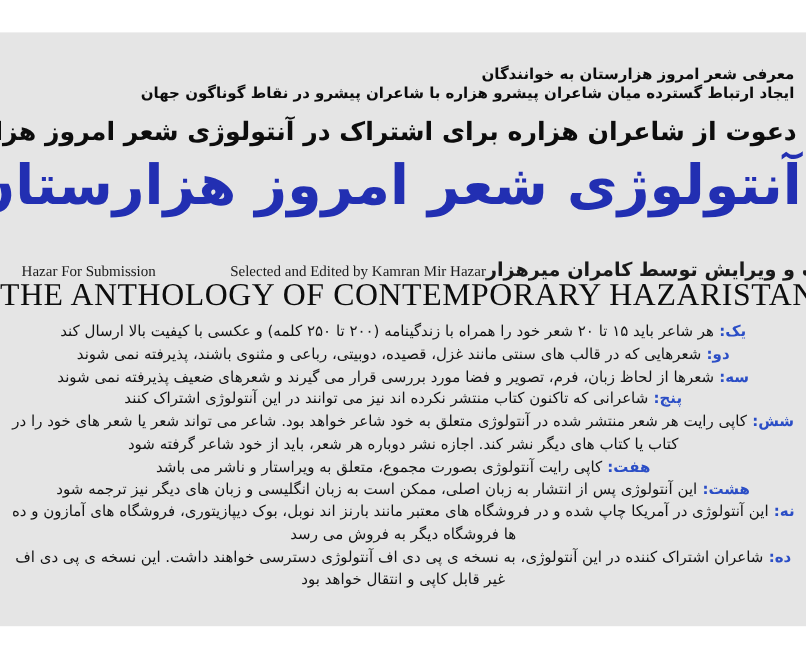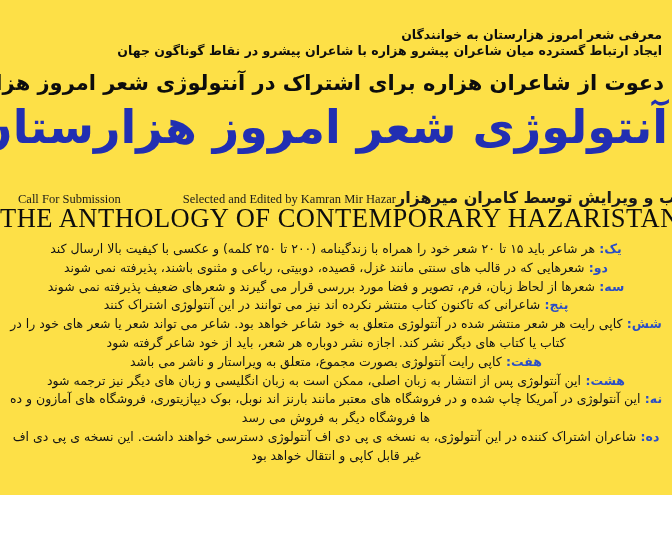--- a/index.html
+++ b/index.html
@@ -1,23 +1,24 @@
 <!DOCTYPE html>
 <html lang="fa" style="--title-blue: #222fb2; --label-blue: #2b4ec6;"><head>
 <meta charset="utf-8">
 <style>
   html, body { margin: 0; padding: 0; background: #ffffff; }
   .page {
     position: relative;
     width: 672px;
     height: 495px;
-    background: #fde047;
+    background: #e5e5e5;
     overflow: hidden;
     font-family: "DejaVu Sans", sans-serif;
     color: #111111;
+    margin-top: 27px;
   }
   
   .taglines {
     position: absolute;
     top: 27px; right: 10px; left: 10px;
     direction: rtl;
     text-align: right;
     font-size: 12.5px;
     font-weight: 700;
     line-height: 15.5px;
@@ -124,21 +125,21 @@
   <div class="taglines">
     <div>معرفی شعر امروز هزارستان به خوانندگان</div>
     <div>ایجاد ارتباط گسترده میان شاعران پیشرو هزاره با شاعران پیشرو در نقاط گوناگون جهان</div>
   </div>
 
   <div class="invitation">دعوت از شاعران هزاره برای اشتراک در آنتولوژی شعر امروز هزارستان</div>
 
   <div class="title-fa">آنتولوژی شعر امروز هزارستان</div>
 
   <div class="credits">
-    <span class="credit-en">Call For Submission</span>
+    <span class="credit-en">Hazar For Submission</span>
     <span class="credit-gap"></span>
     <span class="credit-en">Selected and Edited by Kamran Mir Hazar</span>
     <span class="credit-spacer"></span>
     <span class="credit-fa">انتخاب و ویرایش توسط کامران میرهزار</span>
   </div>
 
   <div class="title-en">THE ANTHOLOGY OF CONTEMPORARY HAZARISTAN POETRY</div>
 
   <div class="guidelines">
     <div class="g-item">

